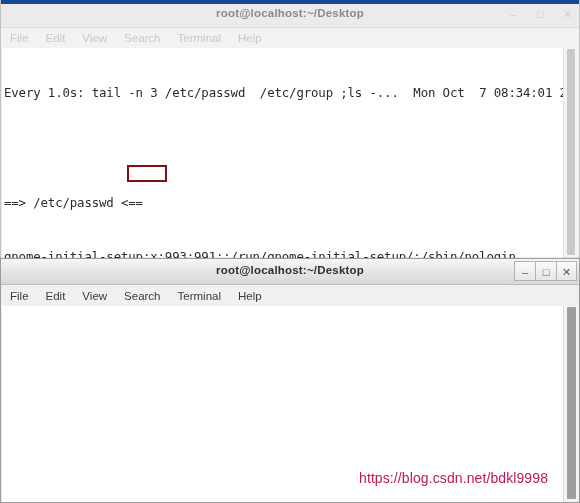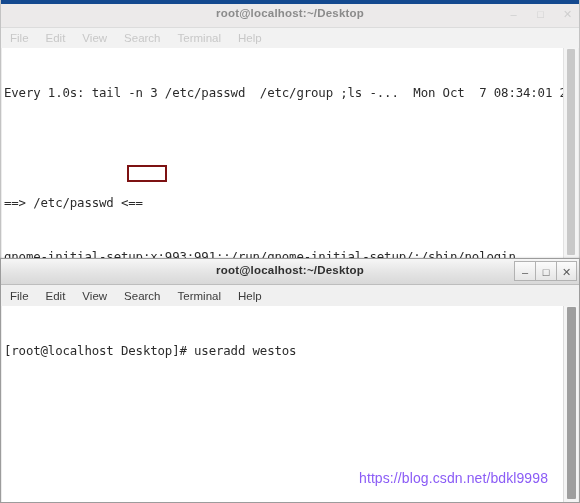--- a/index.html
+++ b/index.html
@@ -228,21 +228,21 @@
     pointer-events: none;
   }
 
   
   #watermark {
     position: absolute;
     left: 359px;
     top: 470px;
     font-family: "Liberation Sans", sans-serif;
     font-size: 14px;
-    color: #8b5cf6;
+    color: #be185d;
     letter-spacing: .1px;
     white-space: nowrap;
     pointer-events: none;
   }
 </style>
 </head>
 <body>
 
 <div class="window" id="window-top">
 
@@ -306,21 +306,20 @@
     <div class="menu-item">File</div>
     <div class="menu-item">Edit</div>
     <div class="menu-item">View</div>
     <div class="menu-item">Search</div>
     <div class="menu-item">Terminal</div>
     <div class="menu-item">Help</div>
   </div>
 
   <div class="term">
     <div class="termlines">
-      <div class="line">[root@localhost Desktop]# useradd westos</div>
       
       
       
       
       
       
       
       
       
       

